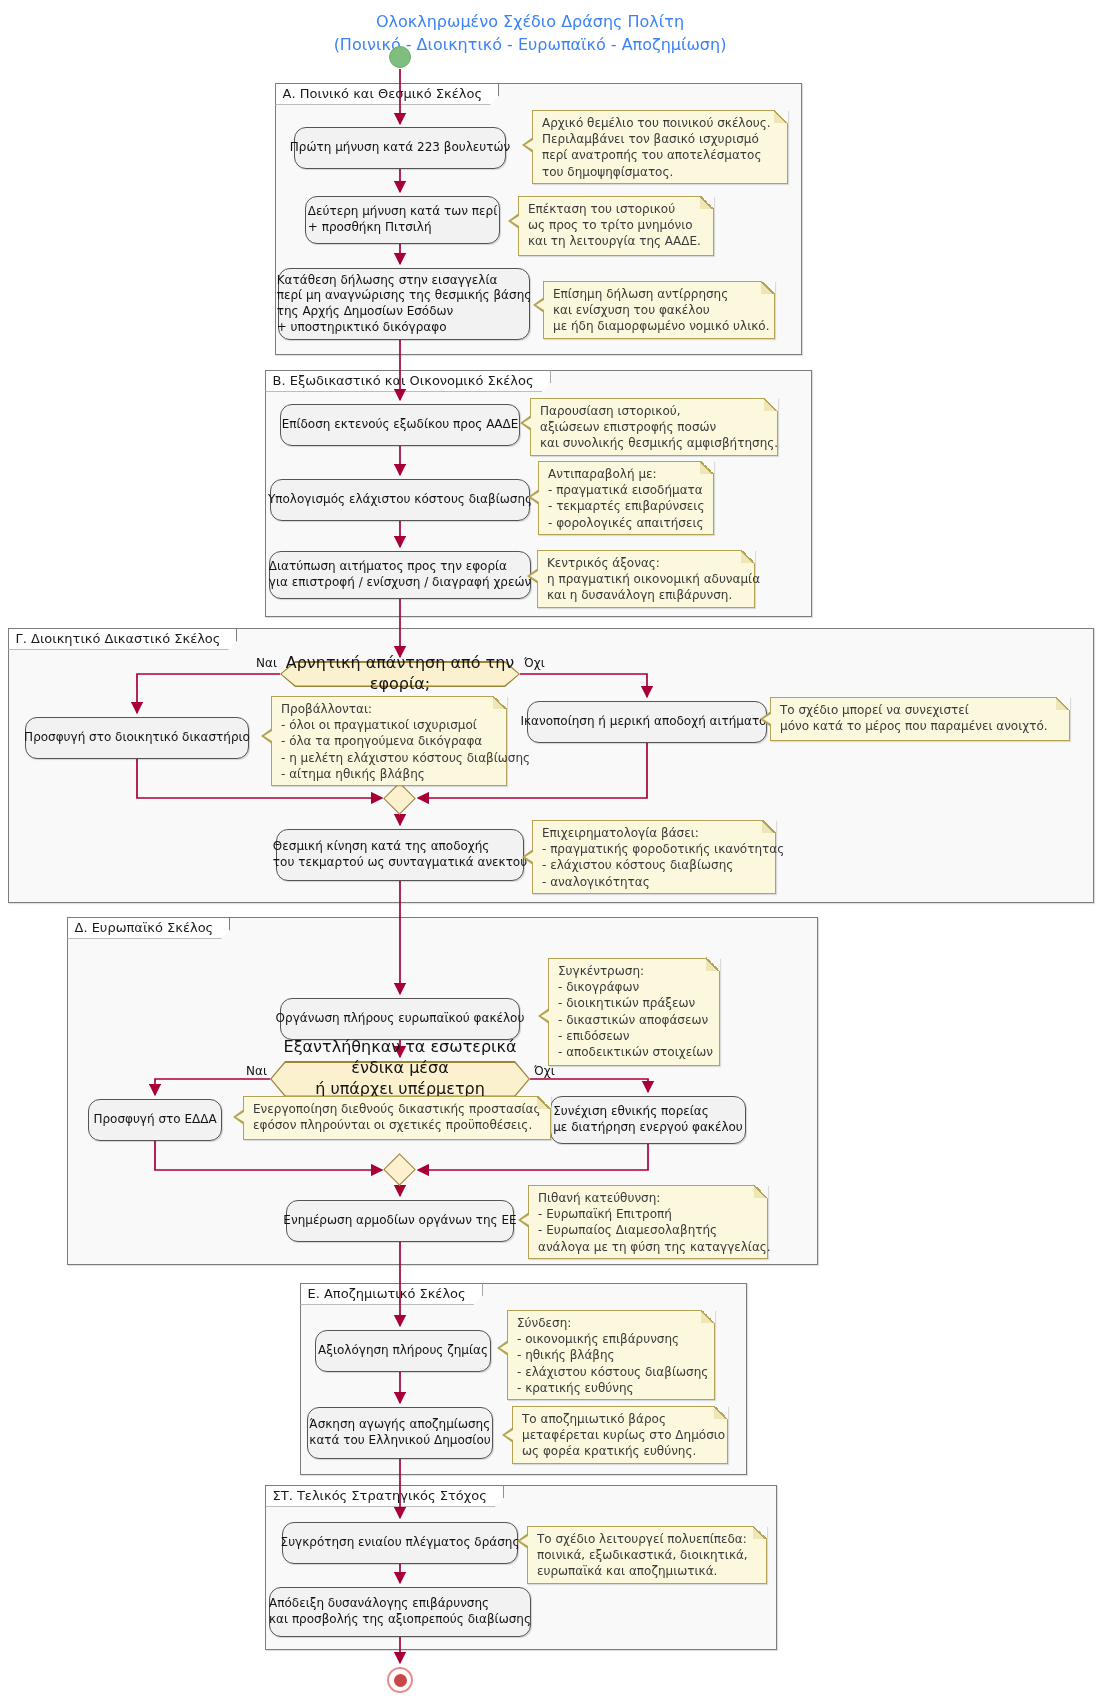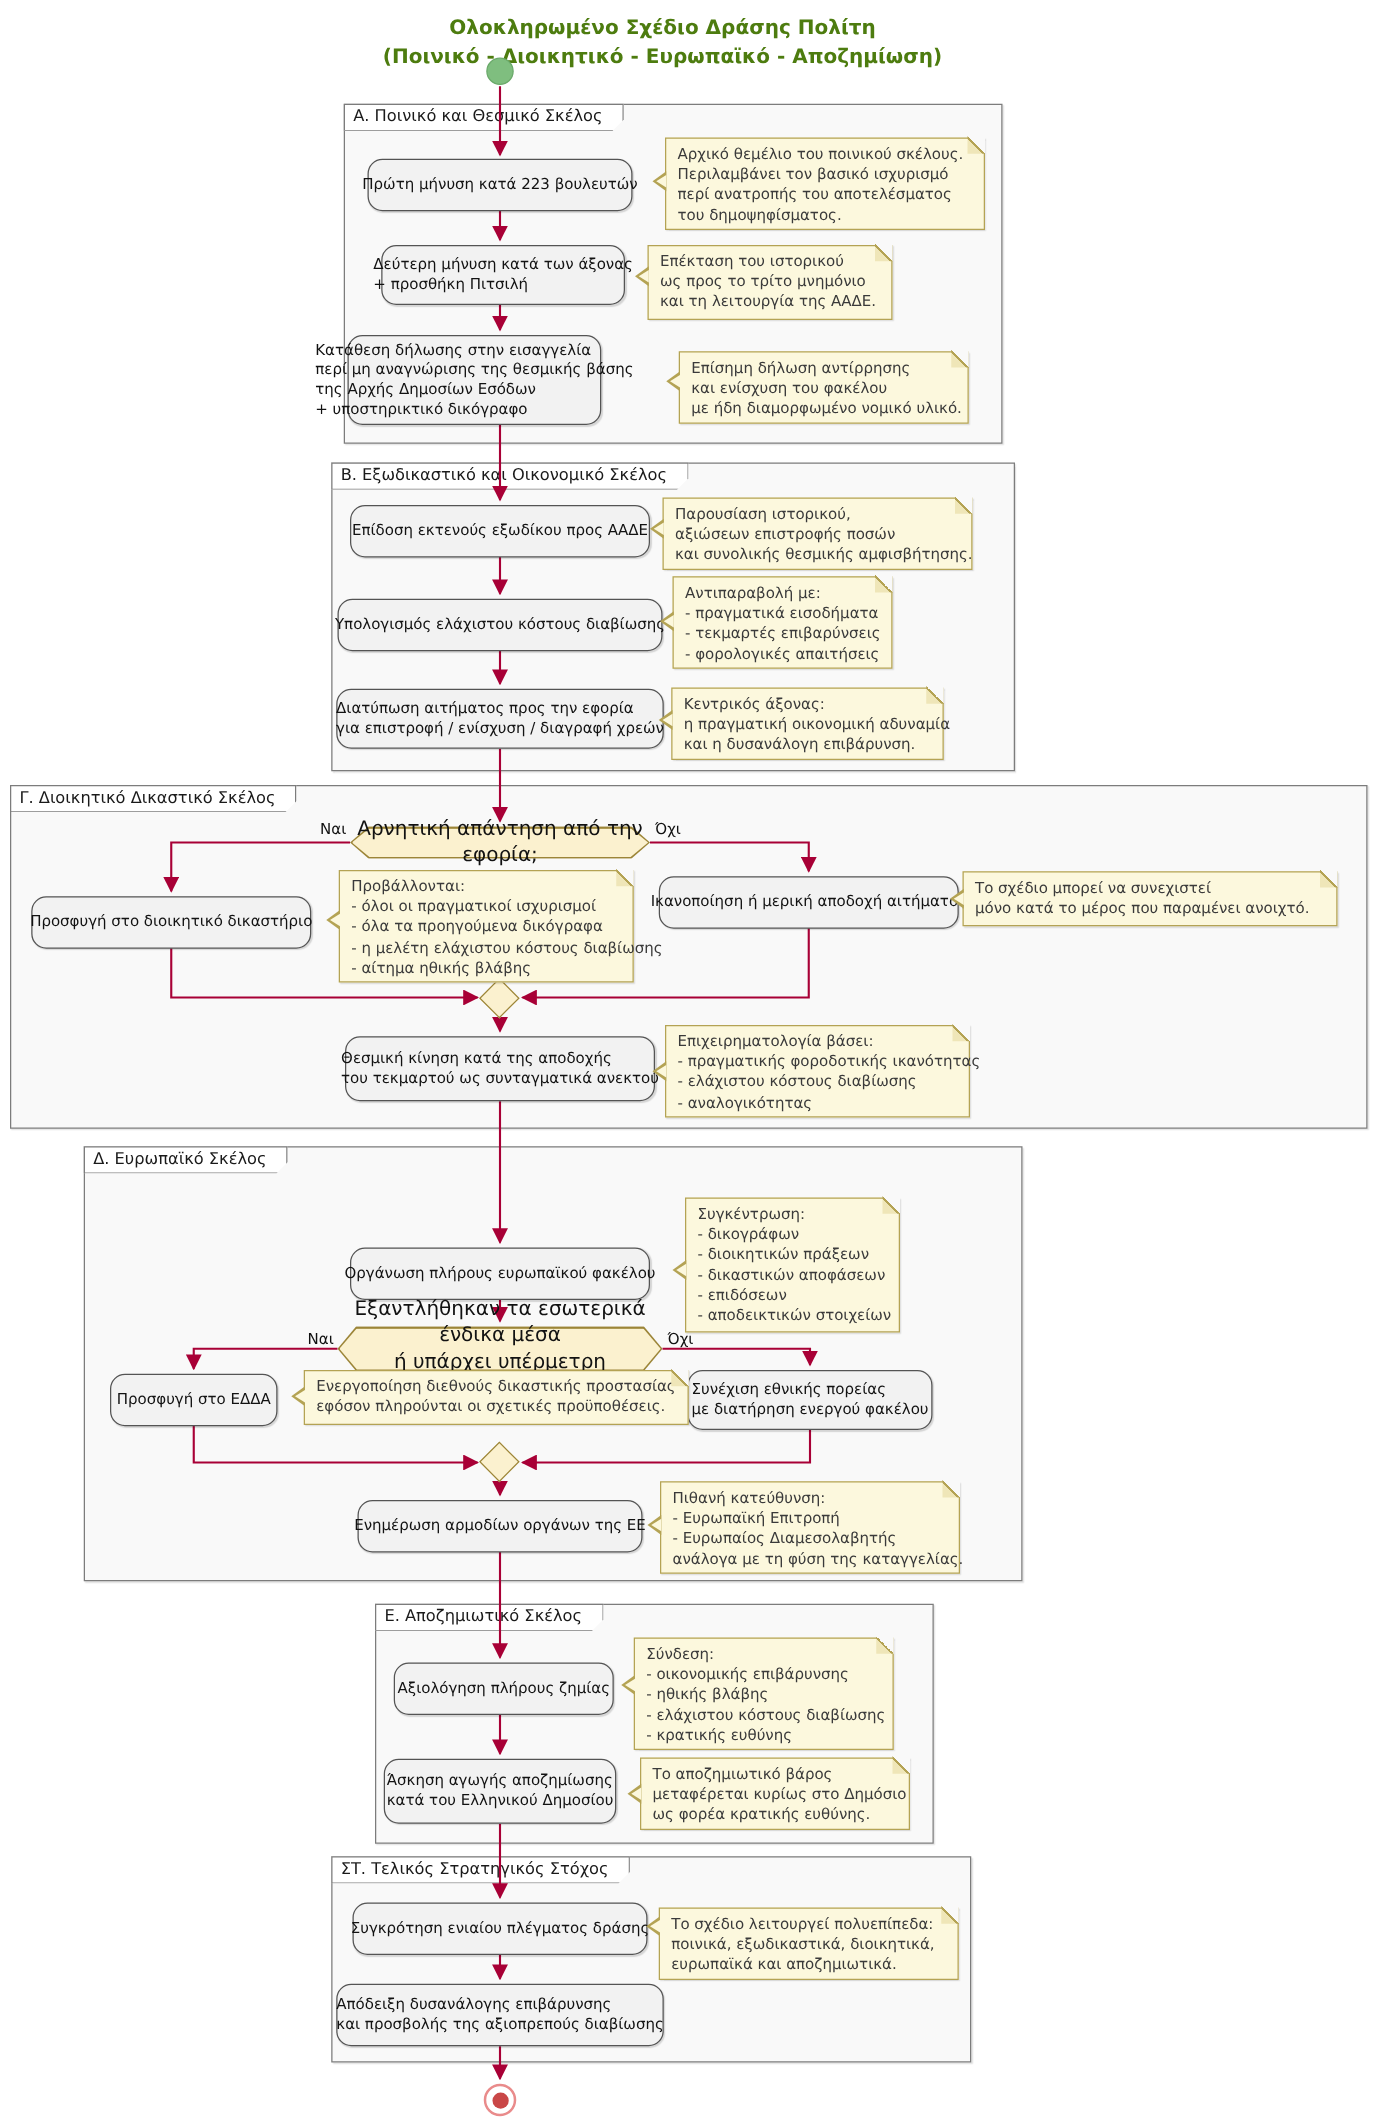--- a/index.html
+++ b/index.html
@@ -1,19 +1,19 @@
 <!DOCTYPE html>
 <html><head>
 <meta charset="utf-8">
 <style>
   html,body{margin:0;padding:0;background:#fff;}
   #canvas{position:relative;width:1104px;height:1701px;background:#fff;
           font-family:"DejaVu Sans",sans-serif;color:#111;overflow:hidden;}
   .title{position:absolute;left:0;top:10px;width:1060px;text-align:center;
-         font-weight:bold;font-size:16px;line-height:1.45;color:#4d7c0f;white-space:pre-line;}
+         font-weight:normal;font-size:16px;line-height:1.45;color:#3b82f6;white-space:pre-line;}
   .partition{position:absolute;border:1.5px solid #7c7c7c;background:#f9f9f9;
              box-shadow:1px 1px 1px rgba(0,0,0,.12);z-index:1;}
   .ptab{position:absolute;top:-1.5px;left:-1.5px;background:#fff;border:1.5px solid #7c7c7c;
         padding:2px 16px 3px 7px;font-size:13px;color:#1a1a1a;white-space:nowrap;
         clip-path:polygon(0 0,100% 0,100% calc(100% - 9px),calc(100% - 9px) 100%,0 100%);}
   .activity{position:absolute;background:#f2f2f2;border:1.5px solid #545454;border-radius:12px;
             display:flex;align-items:center;justify-content:center;text-align:left;
             font-size:12px;line-height:1.3;color:#121212;padding:20px 10px;box-sizing:border-box;
             white-space:pre;z-index:3;box-shadow:1px 1px 1px rgba(0,0,0,.15);}
   .note{position:absolute;background:#fcf8dd;border:1px solid #b4a354;font-size:12px;
@@ -105,23 +105,23 @@
       <path d="M400,1637 V1663" marker-end="url(#arr)"></path>
     </g>
   </svg>
 
   <div class="start-node"></div>
   <div class="end-node">
       <div class="end-dot"></div>
     </div>
 
   <div class="activity" style="left:294px;top:127px;width:212px;height:34px;">Πρώτη μήνυση κατά 223 βουλευτών</div>
-  <div class="activity" style="left:305px;top:196px;width:195px;height:48px;">Δεύτερη μήνυση κατά των άξονας
+  <div class="activity" style="left:305px;top:196px;width:195px;height:48px;">Δεύτερη μήνυση κατά των περί
 + προσθήκη Πιτσιλή</div>
-  <div class="activity" style="left:278px;top:268px;width:203px;height:72px;">Κατάθεση δήλωσης στην εισαγγελία
+  <div class="activity" style="left:278px;top:268px;width:252px;height:72px;">Κατάθεση δήλωσης στην εισαγγελία
 περί μη αναγνώρισης της θεσμικής βάσης
 της Αρχής Δημοσίων Εσόδων
 + υποστηρικτικό δικόγραφο</div>
   <div class="activity" style="left:280px;top:404px;width:240px;height:34px;">Επίδοση εκτενούς εξωδίκου προς ΑΑΔΕ</div>
   <div class="activity" style="left:270px;top:479px;width:260px;height:34px;">Υπολογισμός ελάχιστου κόστους διαβίωσης</div>
   <div class="activity" style="left:269px;top:551px;width:262px;height:48px;">Διατύπωση αιτήματος προς την εφορία
 για επιστροφή / ενίσχυση / διαγραφή χρεών</div>
   <div class="activity" style="left:25px;top:717px;width:224px;height:36px;">Προσφυγή στο διοικητικό δικαστήριο</div>
   <div class="activity" style="left:527px;top:701px;width:240px;height:34px;">Ικανοποίηση ή μερική αποδοχή αιτήματος</div>
   <div class="activity" style="left:276px;top:829px;width:248px;height:52px;">Θεσμική κίνηση κατά της αποδοχής

